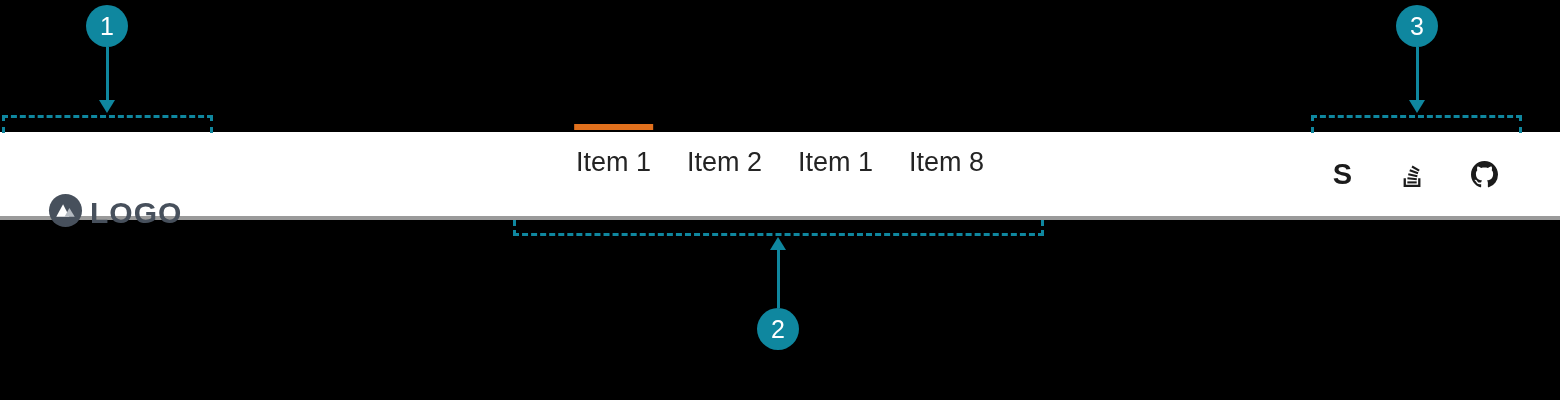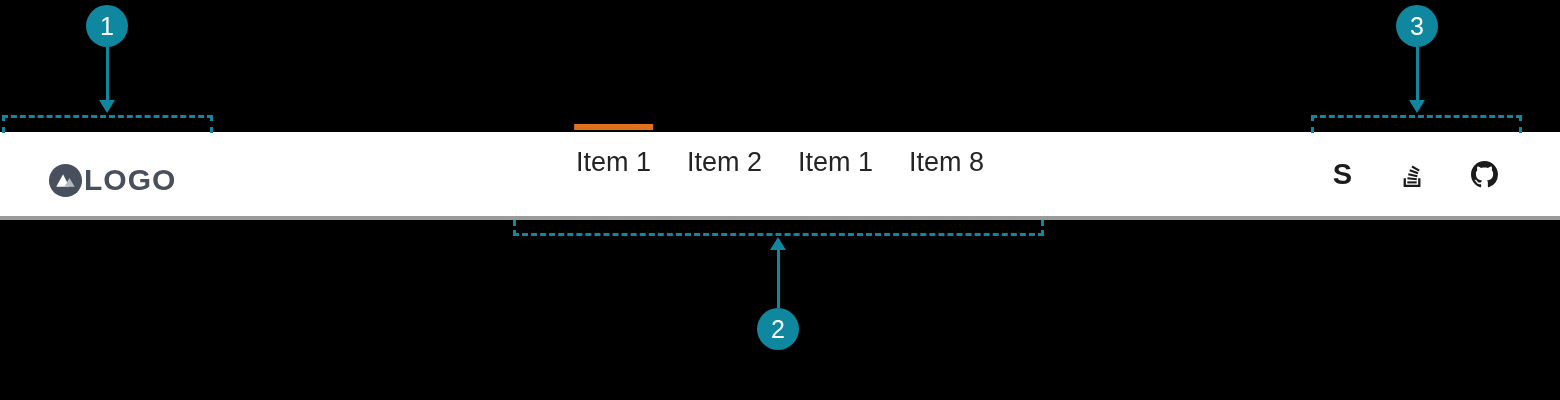--- a/index.html
+++ b/index.html
@@ -7,21 +7,21 @@
     width:1560px;height:400px;position:relative;overflow:hidden;
     background:#000;font-family:"Liberation Sans",sans-serif;
   }
   
   .navbar{
     position:absolute;left:0;top:132px;width:1560px;height:84px;
     background:#fff;border-bottom:4px solid #9a9a9a;box-sizing:content-box;
   }
   .brand{
     position:absolute;left:48px;top:0;height:96px;
-    display:flex;align-items:center;gap:1px;cursor:pointer;
+    display:flex;align-items:flex-end;gap:7px;cursor:pointer;
   }
   .brand-mark{width:35px;height:35px;display:block;}
   .brand-text{
     font-size:30px;font-weight:bold;color:#47505c;letter-spacing:1px;line-height:1;
   }
   .nav-items{
     position:absolute;left:50%;top:0;height:61px;transform:translateX(-50%);
     display:flex;align-items:center;gap:36px;list-style:none;margin:0;padding:0;
   }
   .nav-item{

